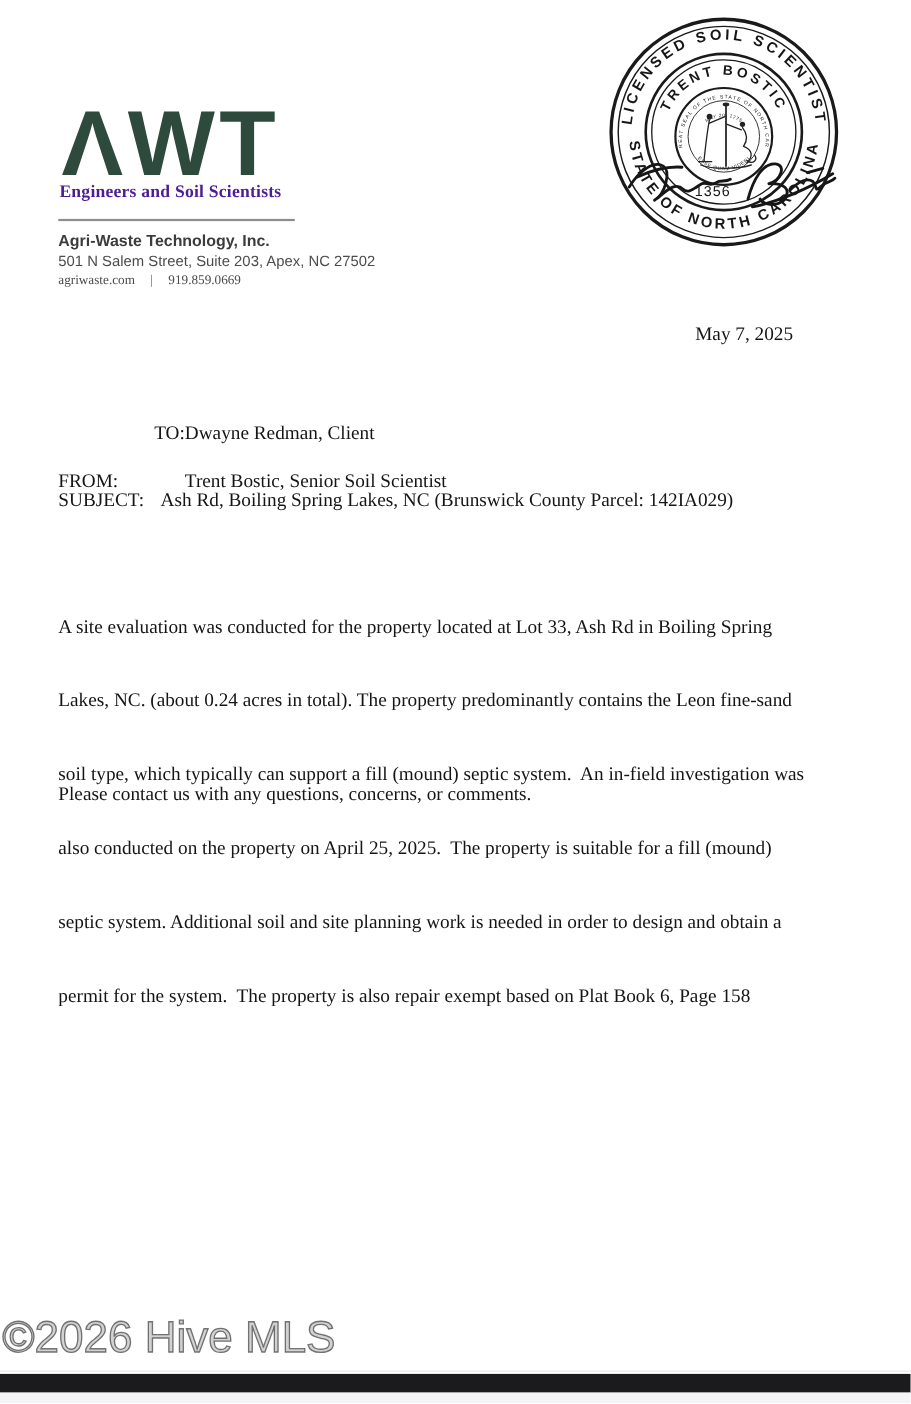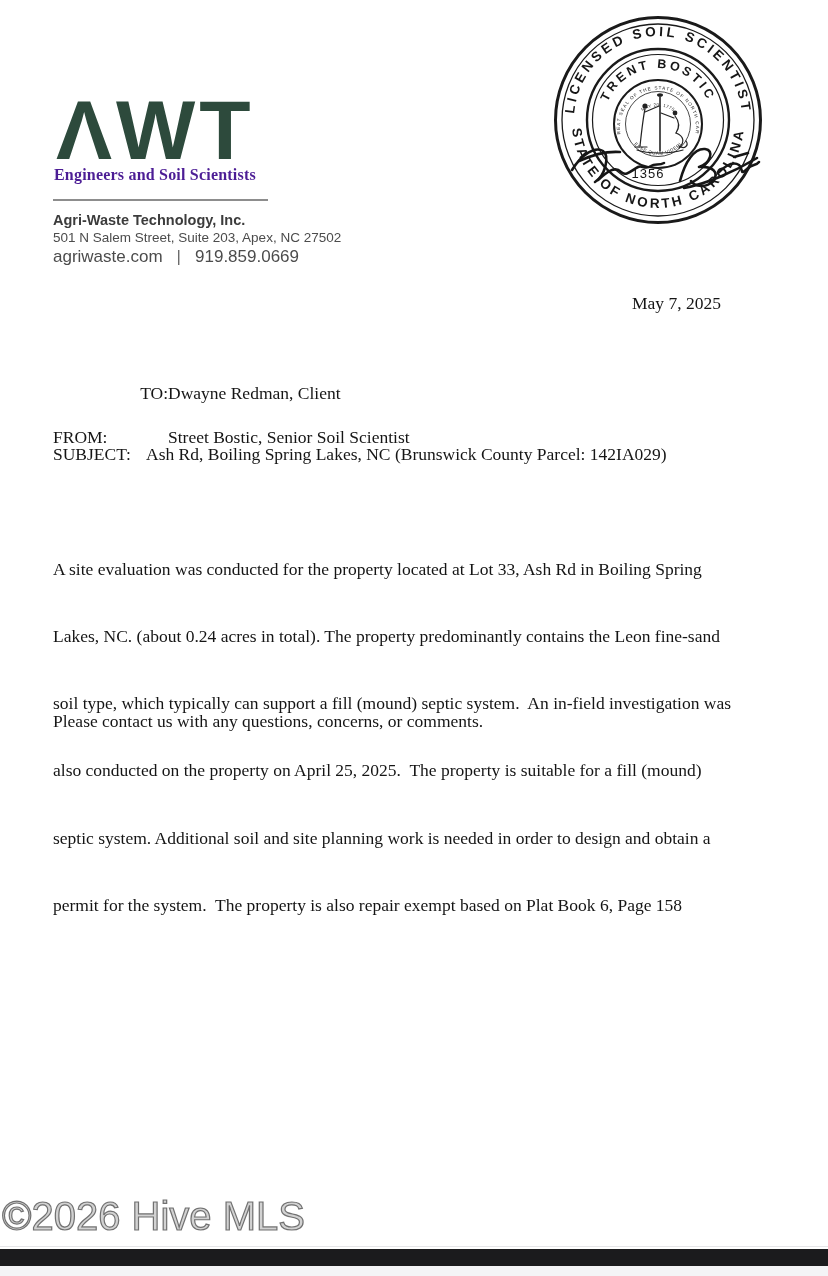--- a/index.html
+++ b/index.html
@@ -23,21 +23,21 @@
     position:absolute; left:53px; top:212px;
     font-family:"Liberation Sans", sans-serif; font-weight:bold;
     font-size:14.5px; color:#3c3c3c;
   }
   .address {
     position:absolute; left:53px; top:230px;
     font-family:"Liberation Sans", sans-serif; font-size:13.5px; color:#4c4c4c;
   }
   .webphone {
     position:absolute; left:53px; top:247px;
-    font-family:Liberation Sans, sans-serif; font-size:17px; color:#4c4c4c;
+    font-family:Liberation Serif, serif; font-size:12px; color:#4c4c4c;
   }
   .webphone .sep { margin:0 14px; color:#6a6a6a; }
   
   .seal { position:absolute; left:548px; top:10px; width:220px; height:220px; }
   .seal-ring-text { font-family:"Liberation Sans", sans-serif; font-weight:bold; fill:#161616; }
   .seal-tiny-text { font-family:"Liberation Sans", sans-serif; fill:#222222; }
   
   .date {
     position:absolute; left:420px; top:293px; width:301px;
     text-align:right; font-size:17.5px;
@@ -148,21 +148,21 @@
   </svg>
 
   <div class="date">May 7, 2025</div>
 
   <div class="memo-row r0">
     <span class="lbl w-wide">TO:</span>
     <span class="val">Dwayne Redman, Client</span>
   </div>
   <div class="memo-row r1">
     <span class="lbl w-wide">FROM:</span>
-    <span class="val">Street Bostic, Senior Soil Scientist</span>
+    <span class="val">Trent Bostic, Senior Soil Scientist</span>
   </div>
   <div class="memo-row r2">
     <span class="lbl w-narrow">SUBJECT:</span>
     <span class="val">Ash Rd, Boiling Spring Lakes, NC (Brunswick County Parcel: 142IA029)</span>
   </div>
 
   <div class="body-block">
     <div>A site evaluation was conducted for the property located at Lot 33, Ash Rd in Boiling Spring</div>
     <div>Lakes, NC. (about 0.24 acres in total). The property predominantly contains the Leon fine-sand</div>
     <div>soil type, which typically can support a fill (mound) septic system.  An in-field investigation was</div>

